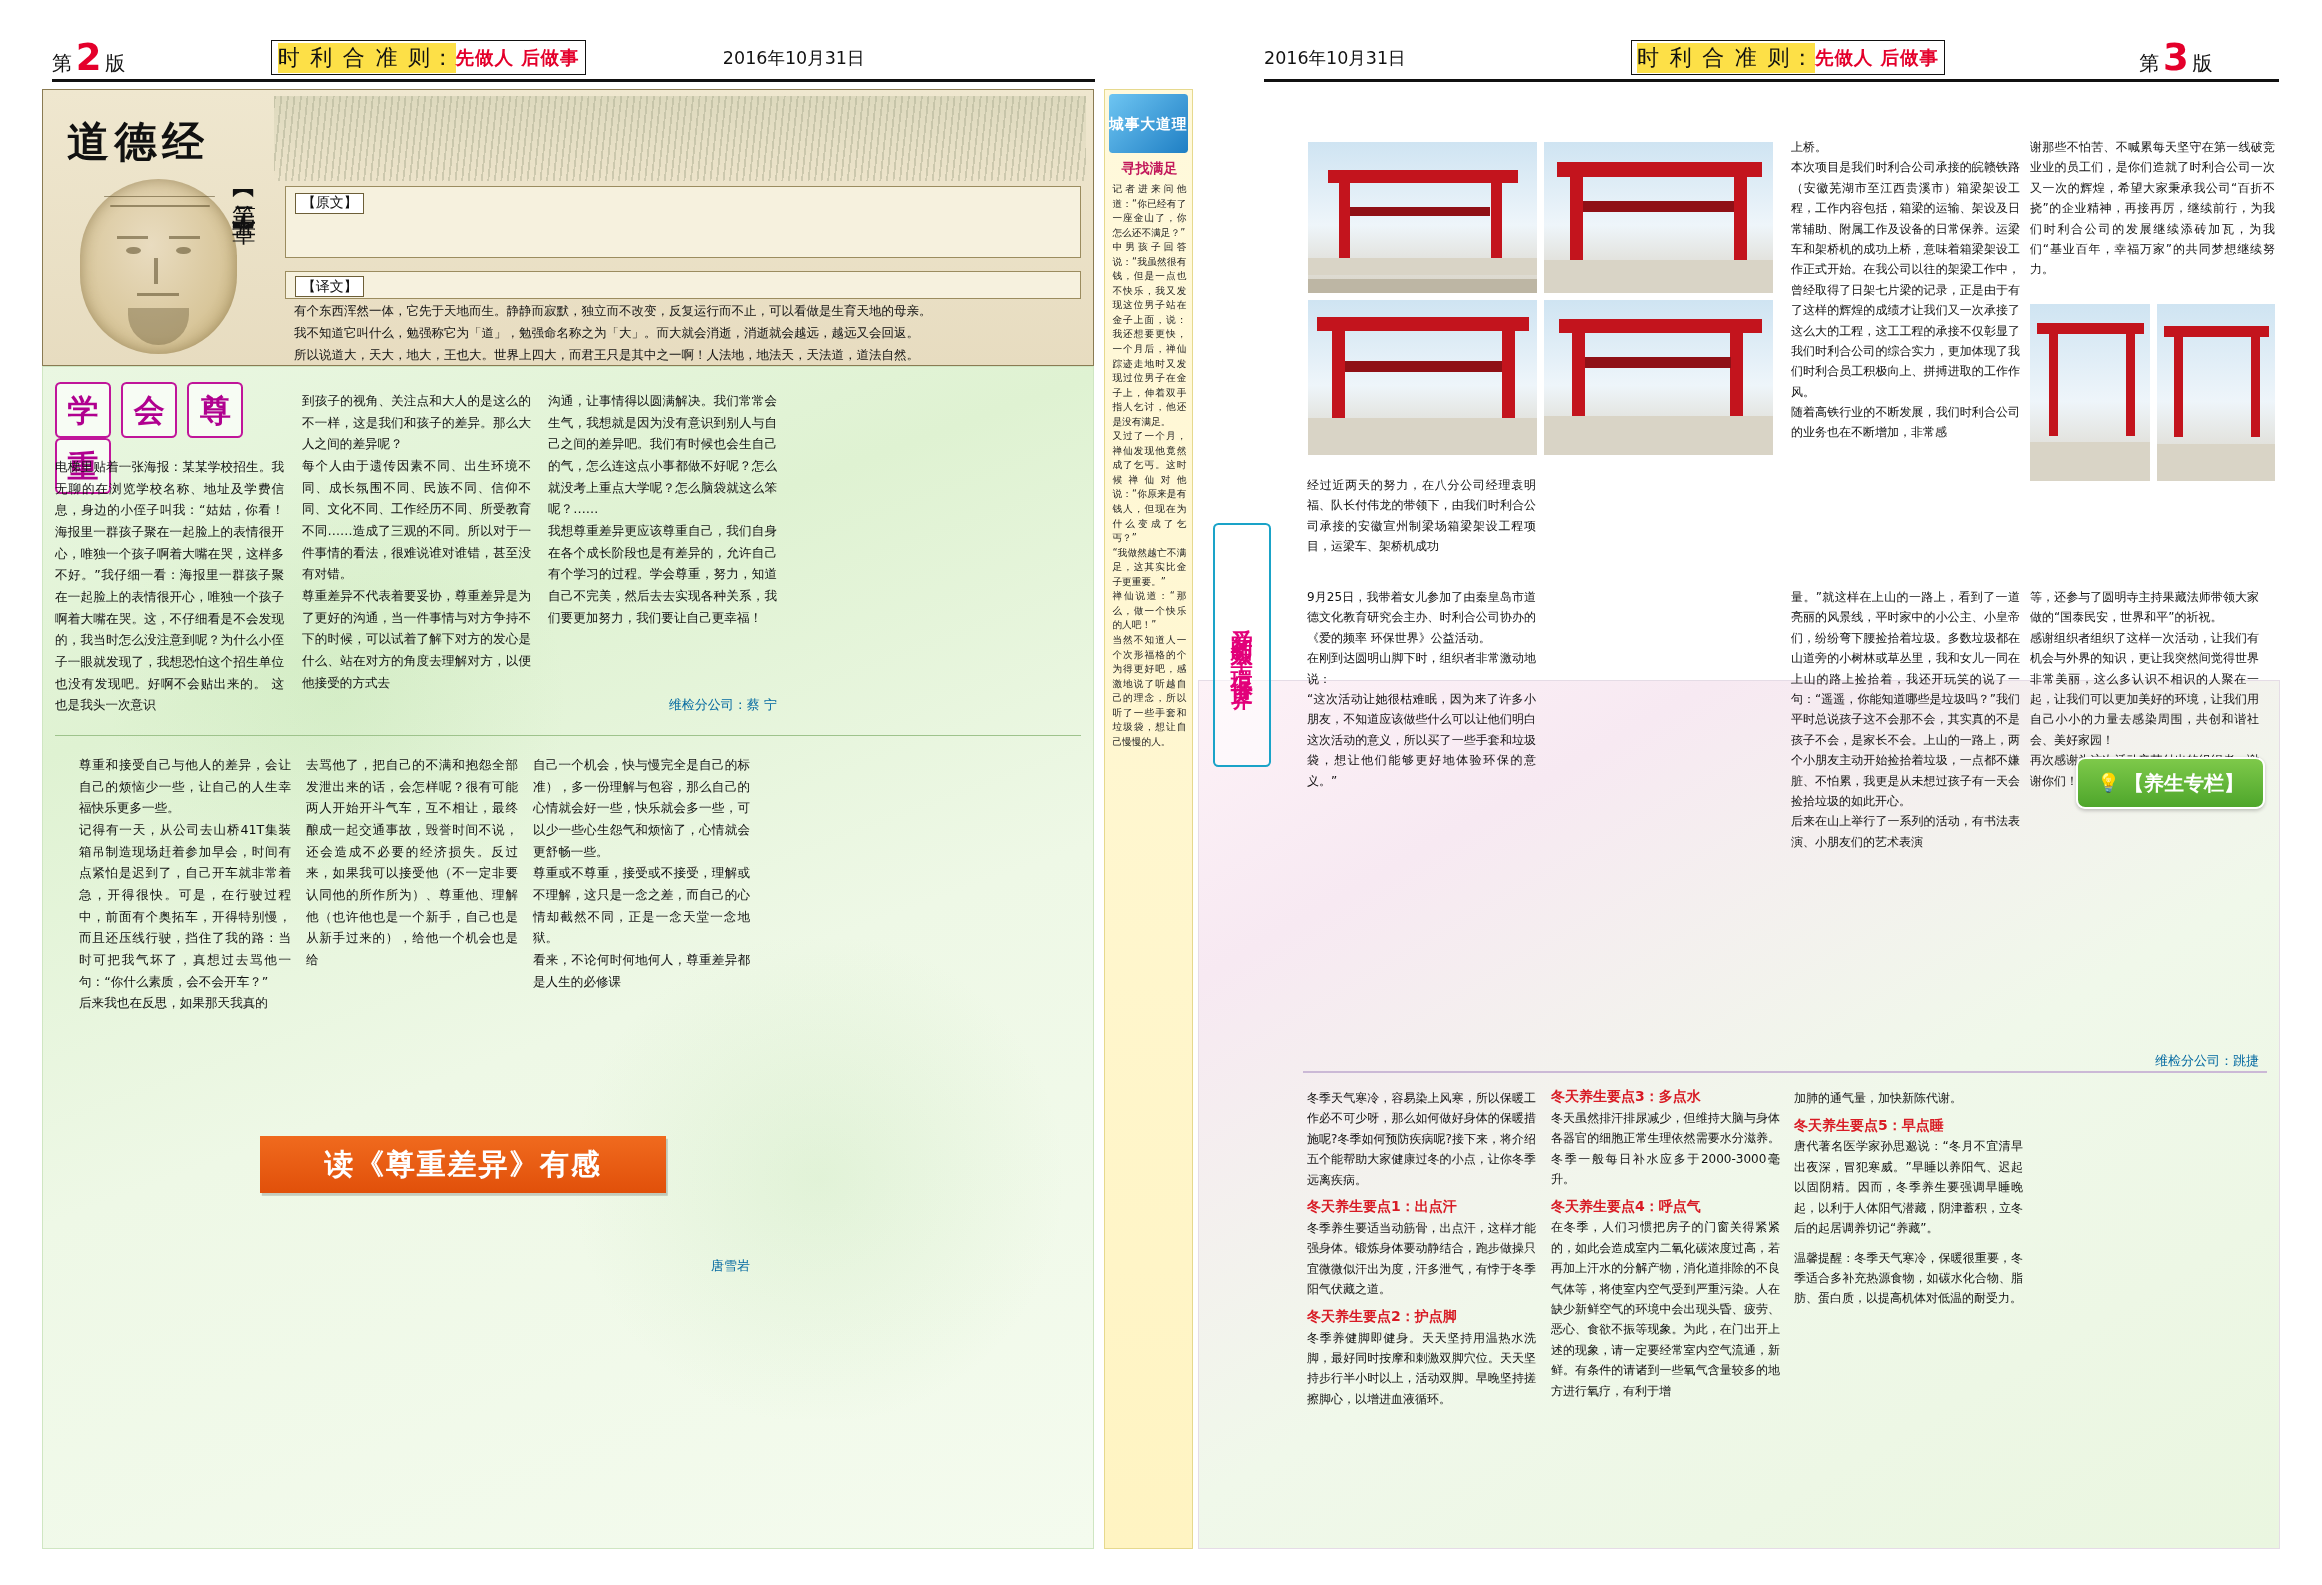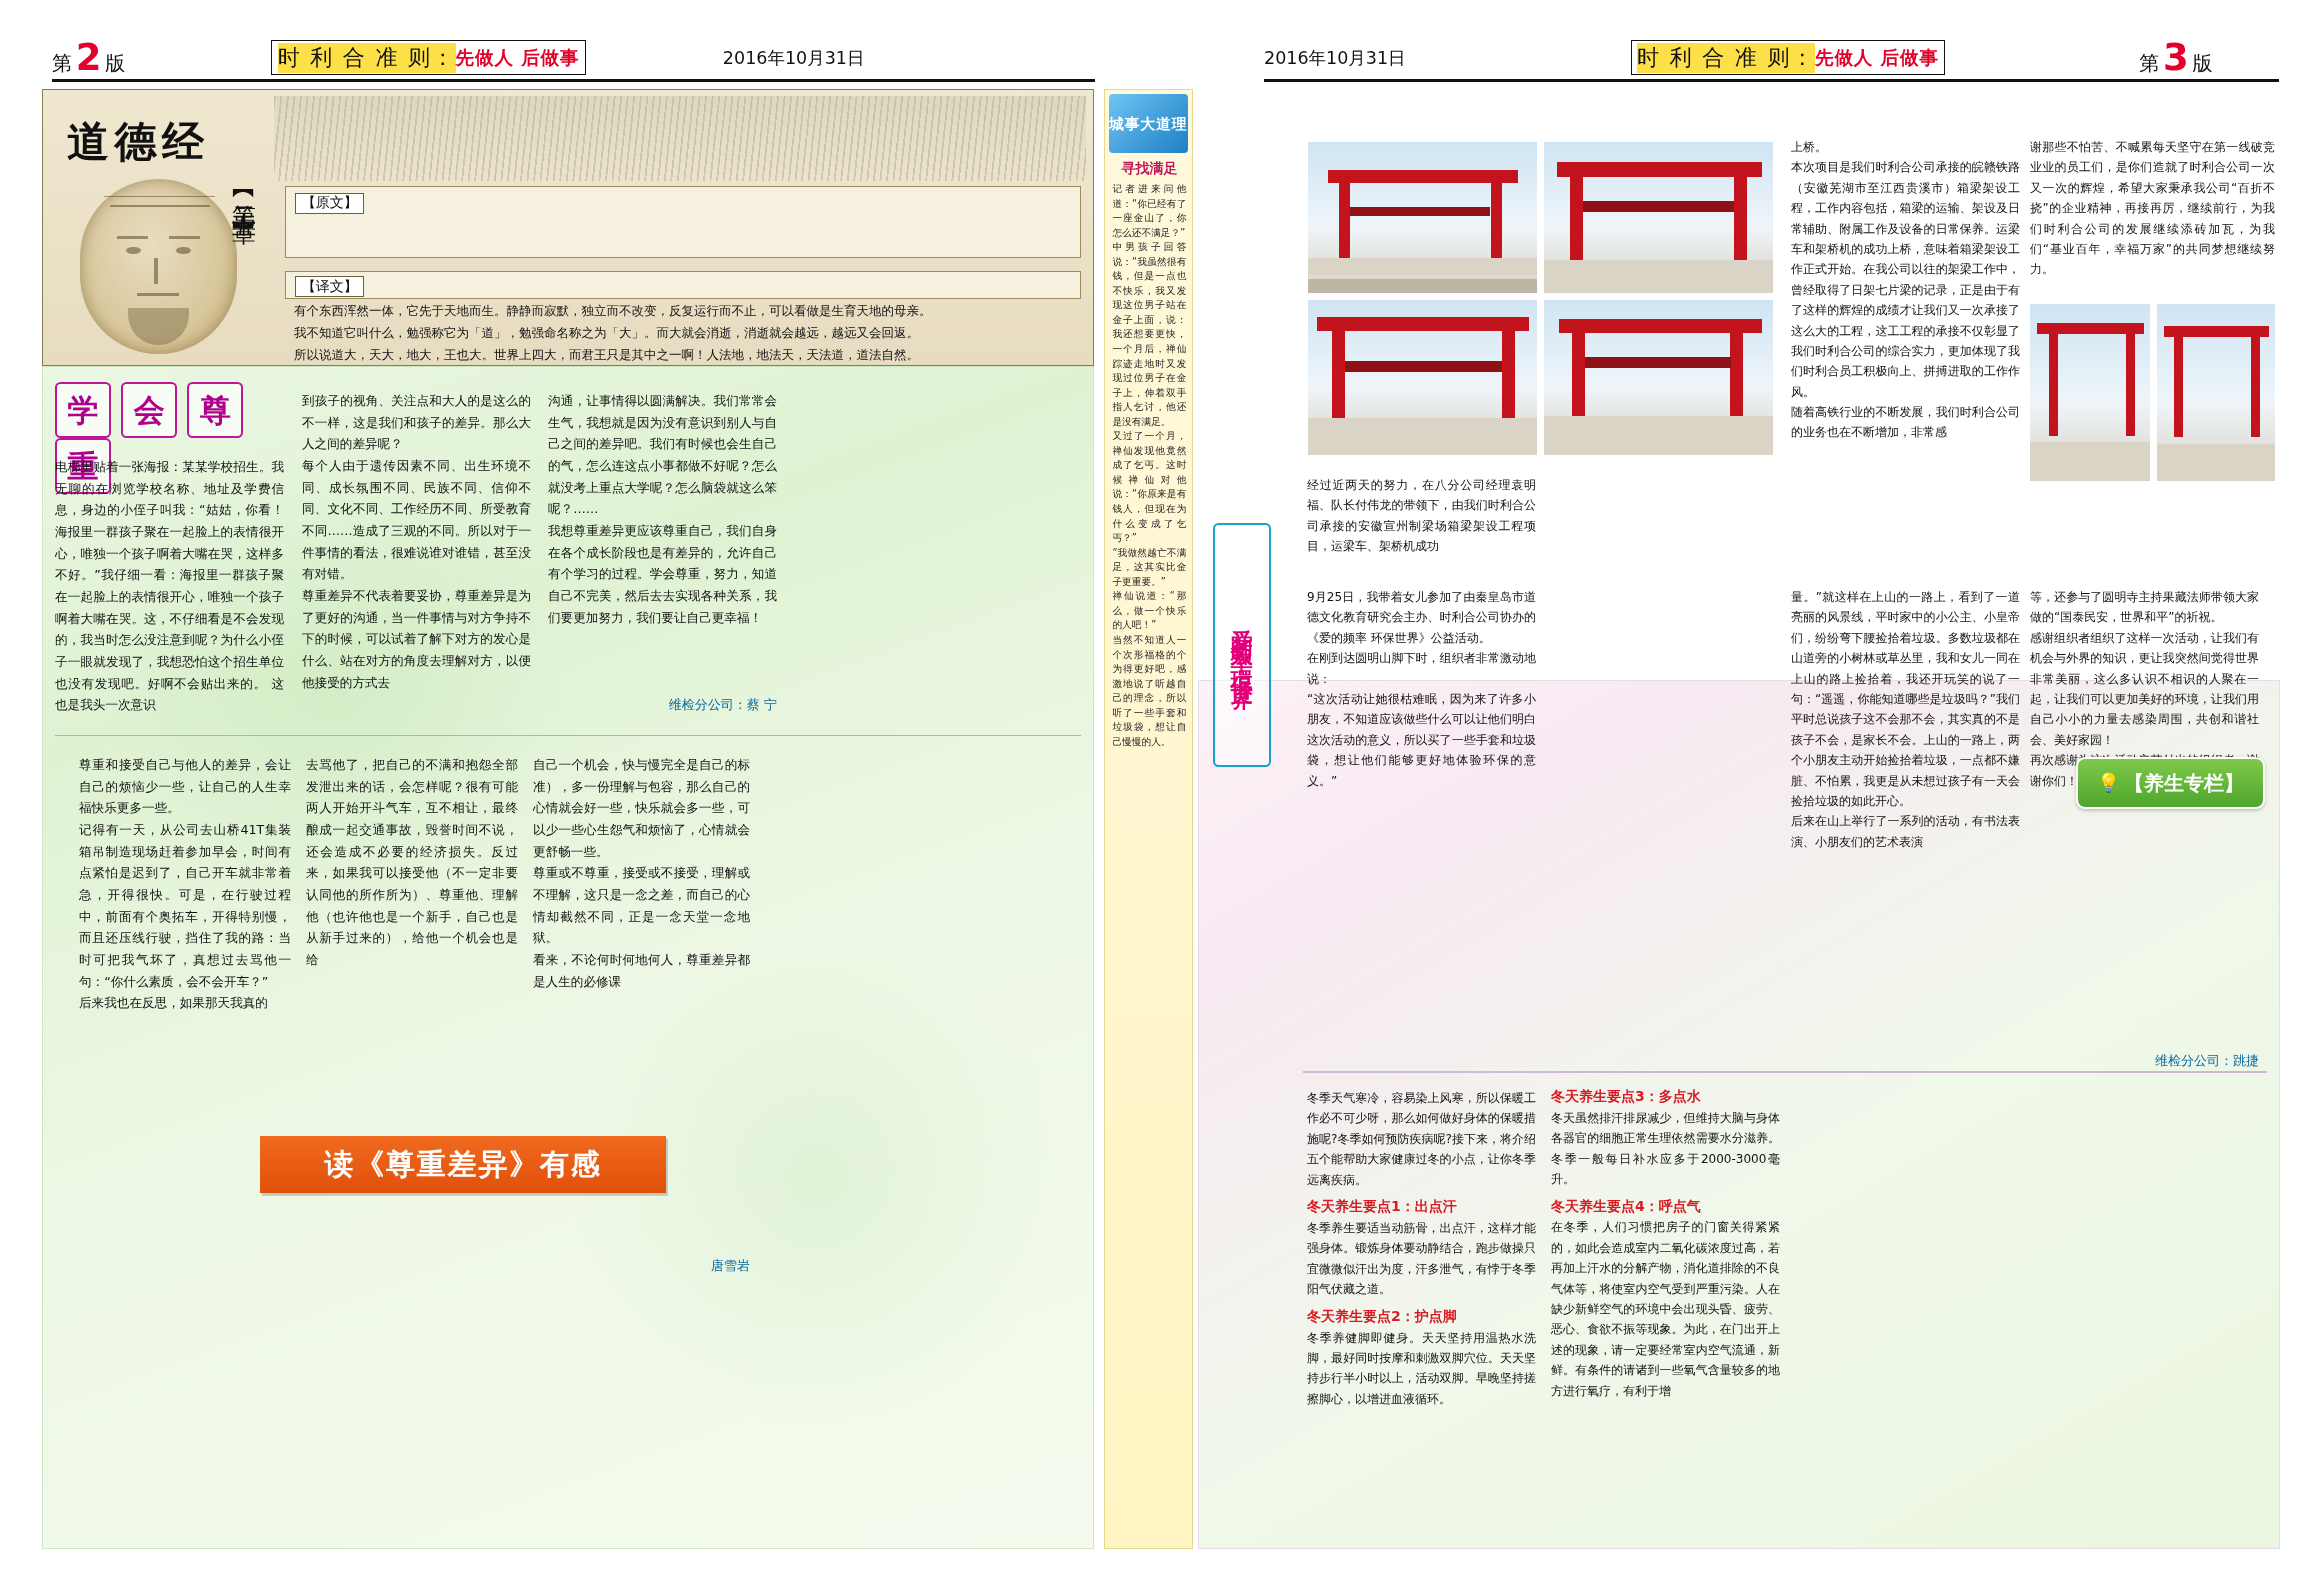--- a/index.html
+++ b/index.html
@@ -290,16 +290,22 @@
       <div class="rtxt">冬季养健脚即健身。天天坚持用温热水洗脚，最好同时按摩和刺激双脚穴位。天天坚持步行半小时以上，活动双脚。早晚坚持搓擦脚心，以增进血液循环。</div>
     </div>
 
     <div class="abs" style="left:353px;top:999px;width:229px;">
       <div class="hsub" style="margin-top:0;">冬天养生要点3：多点水</div>
       <div class="rtxt">冬天虽然排汗排尿减少，但维持大脑与身体各器官的细胞正常生理依然需要水分滋养。冬季一般每日补水应多于2000-3000毫升。</div>
       <div class="hsub">冬天养生要点4：呼点气</div>
       <div class="rtxt">在冬季，人们习惯把房子的门窗关得紧紧的，如此会造成室内二氧化碳浓度过高，若再加上汗水的分解产物，消化道排除的不良气体等，将使室内空气受到严重污染。人在缺少新鲜空气的环境中会出现头昏、疲劳、恶心、食欲不振等现象。为此，在门出开上述的现象，请一定要经常室内空气流通，新鲜。有条件的请诸到一些氧气含量较多的地方进行氧疗，有利于增</div>
     </div>
 
+    <div class="abs" style="left:596px;top:999px;width:229px;">
+      <div class="rtxt">加肺的通气量，加快新陈代谢。</div>
+      <div class="hsub">冬天养生要点5：早点睡</div>
+      <div class="rtxt">唐代著名医学家孙思邈说：“冬月不宜清早出夜深，冒犯寒威。”早睡以养阳气、迟起以固阴精。因而，冬季养生要强调早睡晚起，以利于人体阳气潜藏，阴津蓄积，立冬后的起居调养切记“养藏”。</div>
+      <div class="rtxt" style="margin-top:9.2px;">温馨提醒：冬季天气寒冷，保暖很重要，冬季适合多补充热源食物，如碳水化合物、脂肪、蛋白质，以提高机体对低温的耐受力。</div>
+    </div>
 
   </div>
 </div>
 
 
 </body></html>

